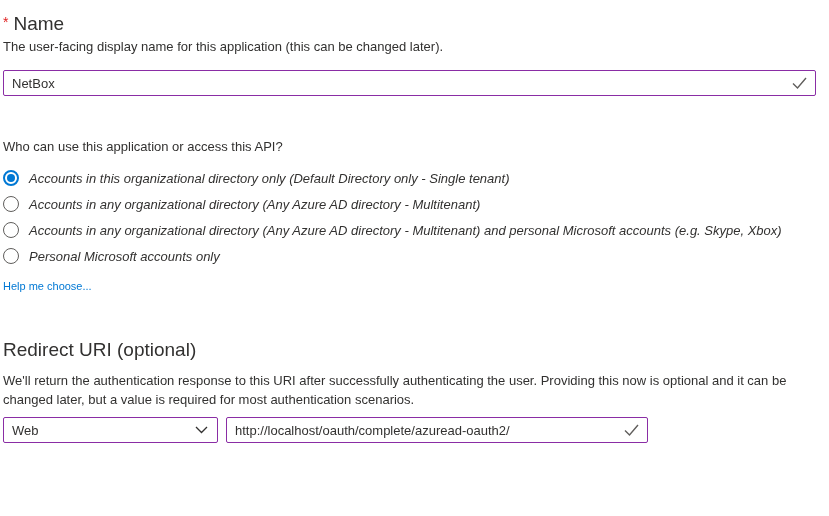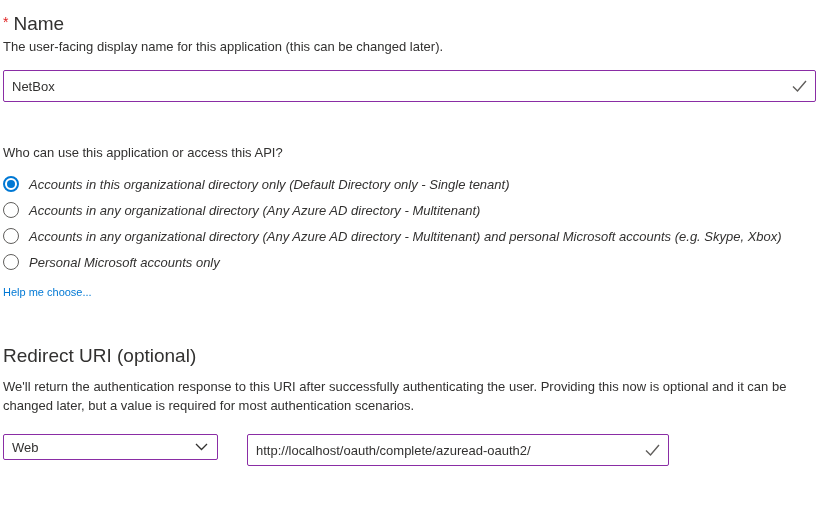--- a/index.html
+++ b/index.html
@@ -29,21 +29,21 @@
     font-size: 13px;
     line-height: 18px;
     color: #323130;
     margin-top: 2px;
   }
 
   
   .field-wrap { position: relative; margin-top: 14px; }
   .text-field {
     width: 100%;
-    height: 32px;
+    height: 26px;
     border: 1px solid #8a2da5;
     border-radius: 2px;
     background: #ffffff;
     font-family: "Liberation Sans", sans-serif;
     font-size: 13px;
     color: #323130;
     padding: 0 30px 0 8px;
     outline: none;
   }
   .field-check {
@@ -101,22 +101,22 @@
   
   .section-redirect { margin-top: 44px; }
   .para {
     font-size: 13px;
     line-height: 19px;
     margin-top: 9px;
     max-width: 806px;
   }
   .redirect-row {
     display: flex;
-    gap: 29px;
-    margin-top: 19px;
+    gap: 8px;
+    margin-top: 8px;
   }
   .dropdown {
     position: relative;
     width: 215px;
     height: 26px;
     border: 1px solid #8a2da5;
     border-radius: 2px;
     background: #ffffff;
     display: flex;
     align-items: center;

